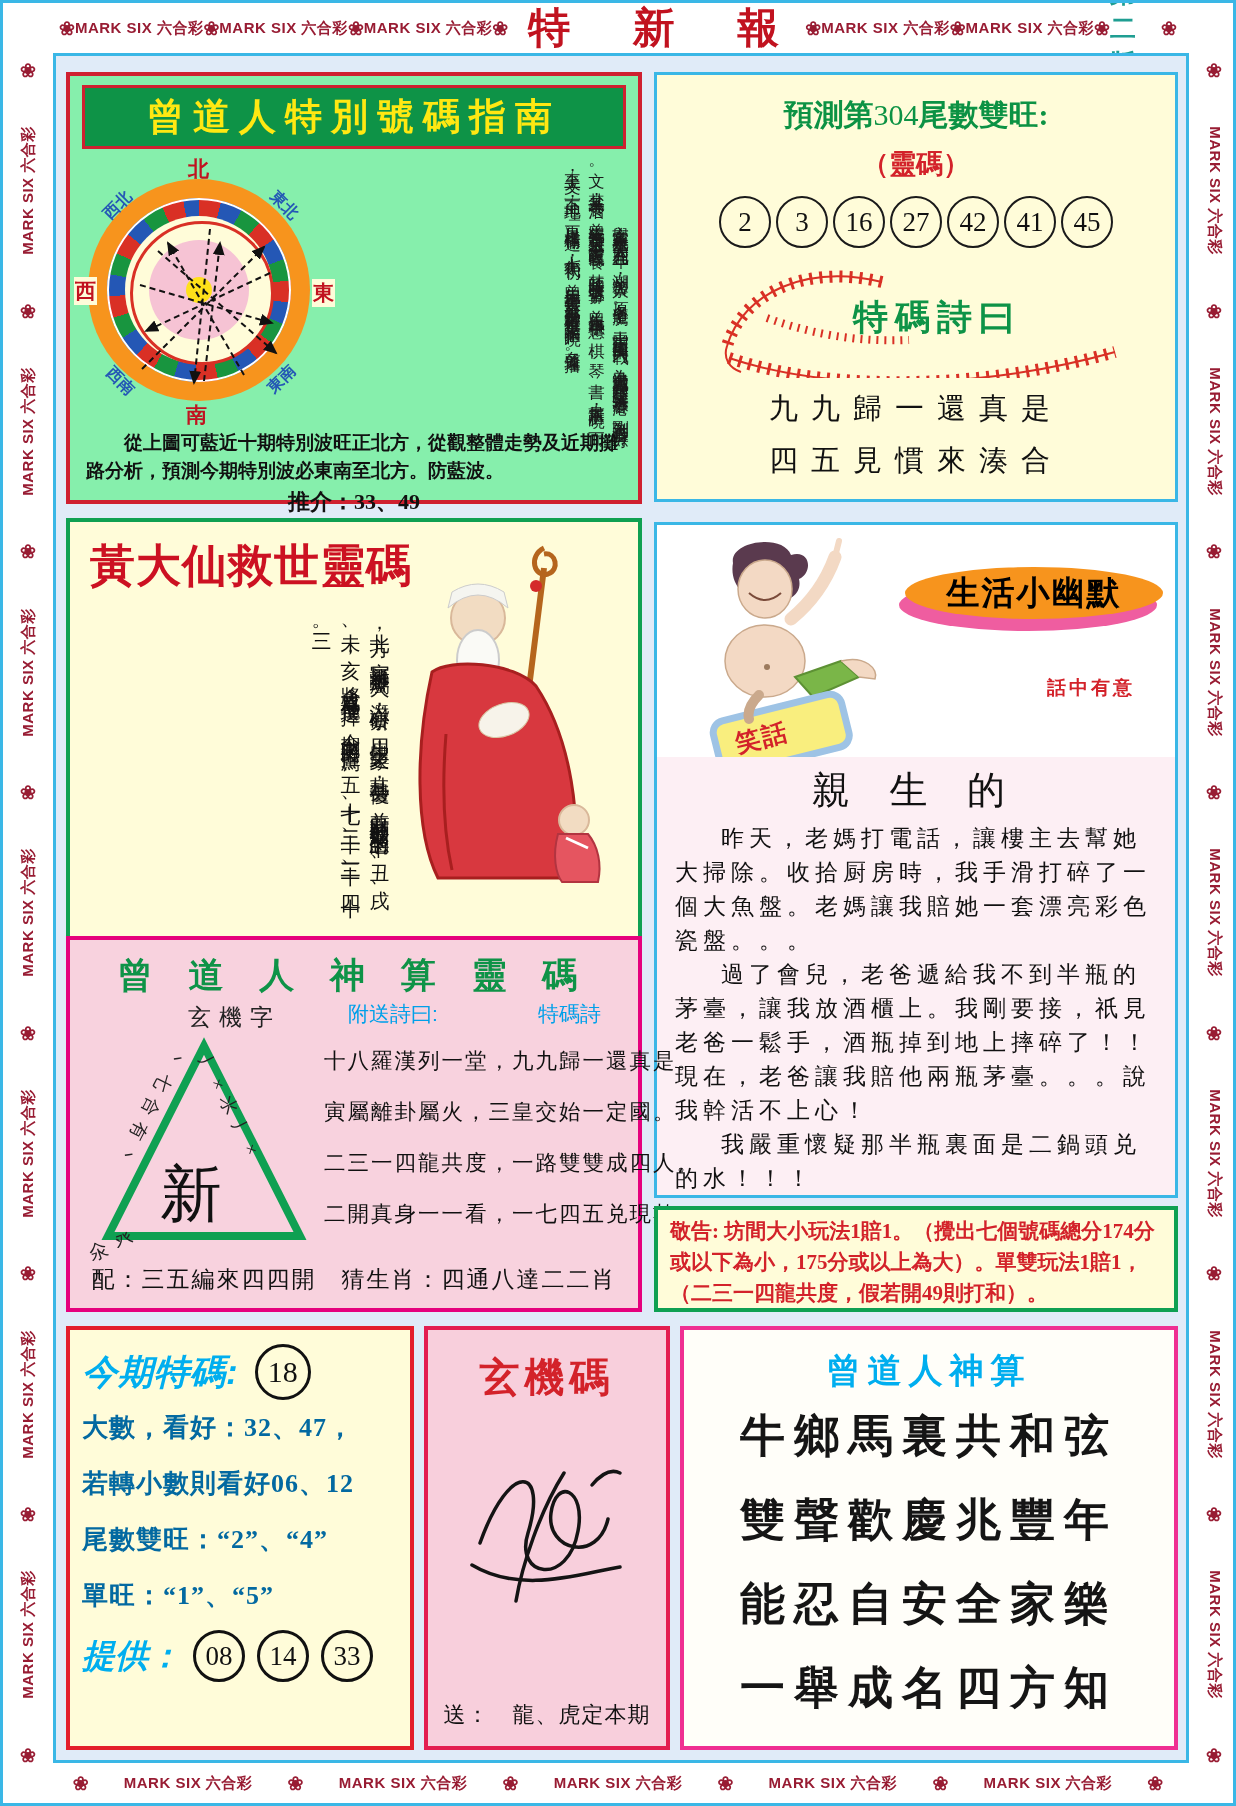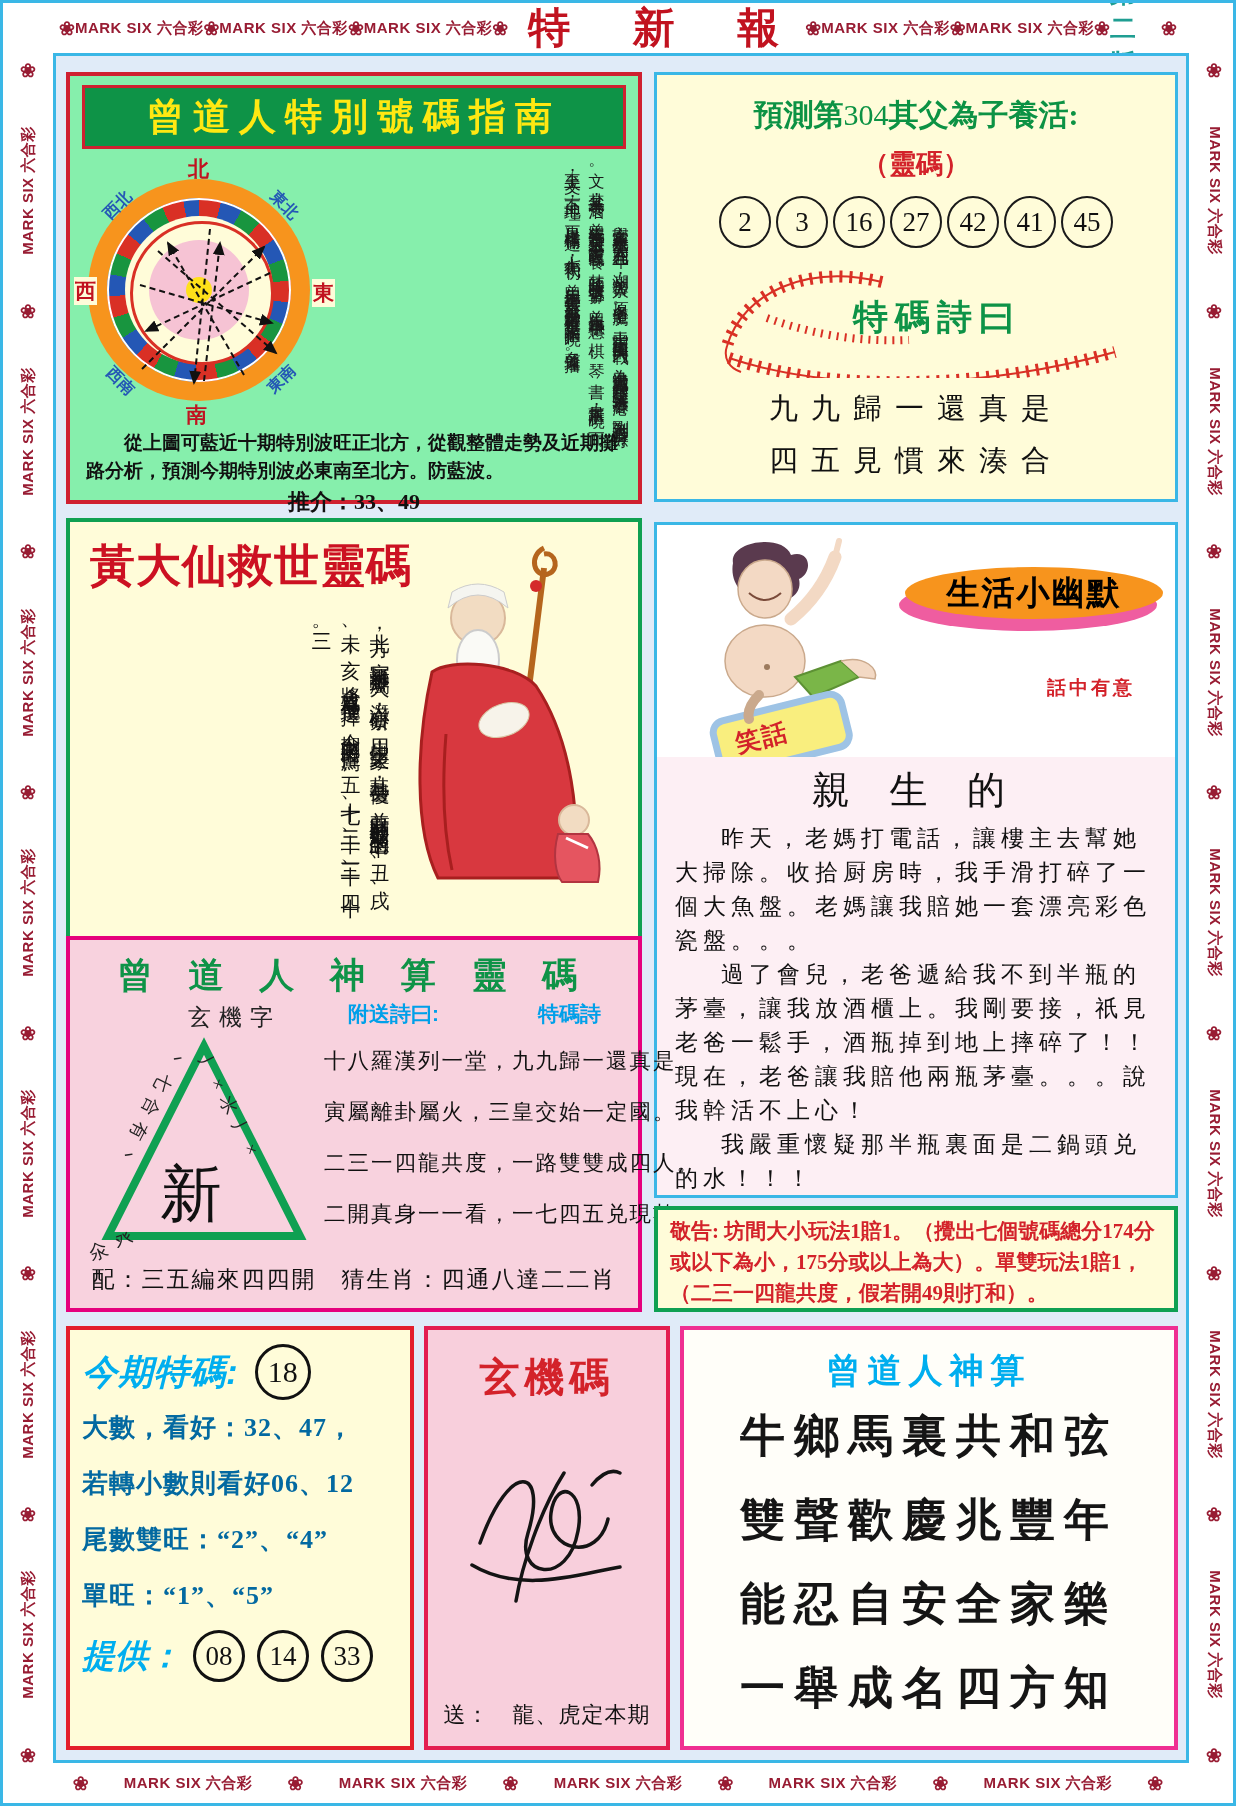--- a/index.html
+++ b/index.html
@@ -61,21 +61,21 @@
   .ellipse-orange{position:absolute;left:6px;top:2px;width:258px;height:52px;background:#f7941d;border-radius:50%;display:flex;align-items:center;justify-content:center;}
   .humor-title{color:#000000;font-size:33px;font-weight:bold;letter-spacing:2px;white-space:nowrap;}
   .humor-tag{position:absolute;right:40px;top:150px;color:#d3222a;font-size:19px;font-weight:bold;letter-spacing:3px;}
   .sign-label{position:absolute;left:78px;top:196px;transform:rotate(-14deg);color:#d3222a;font-size:25px;font-weight:bold;letter-spacing:2px;}
   .story{position:absolute;left:0;right:0;top:232px;bottom:0;background:#fdeff4;padding:6px 18px 0;box-sizing:border-box;}
   .story-title{text-align:center;font-family:"Liberation Serif",serif;font-size:38px;letter-spacing:15px;color:#111;margin:2px 0 6px;}
   .story p{margin:0;font-family:"Liberation Serif",serif;font-size:23px;letter-spacing:5px;line-height:34px;text-indent:2em;color:#111;}
   
   .p-shen{left:10px;top:880px;width:576px;height:376px;background:#f8d2de;border:4px solid #e5017d;}
   .shen-title{text-align:center;color:#0e9347;font-size:35px;font-weight:bold;letter-spacing:13px;margin-top:12px;white-space:nowrap;}
-  .shen-lbl{position:absolute;font-weight:bold;}
+  .shen-lbl{position:absolute;font-weight:normal;}
   .lbl-mystery{left:118px;top:62px;color:#222;font-size:23px;letter-spacing:8px;font-weight:normal;font-family:"Liberation Serif",serif;}
   .lbl-poem{left:278px;top:60px;color:#00a0e9;font-size:21px;}
   .lbl-special{left:468px;top:60px;color:#00a0e9;font-size:21px;}
   .tri-wrap{position:absolute;left:16px;top:96px;width:240px;height:240px;}
   .tri-char{position:absolute;left:74px;top:116px;font-size:62px;font-family:"Liberation Serif",serif;color:#111;}
   .tri-side{position:absolute;font-size:18px;color:#222;letter-spacing:9px;font-family:"Liberation Serif",serif;white-space:nowrap;}
   .tri-left{left:104px;top:20px;transform:rotate(117deg);transform-origin:left top;}
   .tri-right{left:128px;top:14px;transform:rotate(63deg);transform-origin:left top;}
   .tri-bottom{left:2px;top:196px;transform:rotate(-20deg);font-size:19px;}
   .shen-poem{position:absolute;left:254px;top:96px;}
@@ -212,21 +212,21 @@
           <span class="cmp-lbl cmp-blue" style="left:194px;top:214px;transform:rotate(-45deg);">東南</span>
         </div>
         <div class="guide-text">玄學家曾先生生于公元一九四五年，潮州普寧人，原名李道騰。由于當年正值國共内戰，為逃避戰事四八年跟隨其父遠涉香港。剛到香港身無分文。其父為子養活，曾先生獨將其送至本港一家道觀收養，其師將其改號曾算子。曾先生自小聰慧，棋、琴、書、畫無所不曉，而上至天文，下至地理，更是樣樣精通。七十年代初，曾先生用玄學推算六合彩走勢之準確程度更是家喻戶曉，名聲遠播。</div>
       </div>
       <div class="guide-analysis">從上圖可藍近十期特別波旺正北方，從觀整體走勢及近期攤路分析，預測今期特別波必東南至北方。防藍波。</div>
       <div class="guide-rec">推介：33、49</div>
     </div>
 
     <div class="panel p-predict">
       <div class="pred-title">
-        <span>預測第</span><span class="pred-issue">304</span><span>其父為子養活:</span>
+        <span>預測第</span><span class="pred-issue">304</span><span>尾數雙旺:</span>
       </div>
       <div class="pred-sub">（靈碼）</div>
       <div class="balls">
         <span class="ball">2</span>
         <span class="ball">3</span>
         <span class="ball">16</span>
         <span class="ball">27</span>
         <span class="ball">42</span>
         <span class="ball">41</span>
         <span class="ball">45</span>

